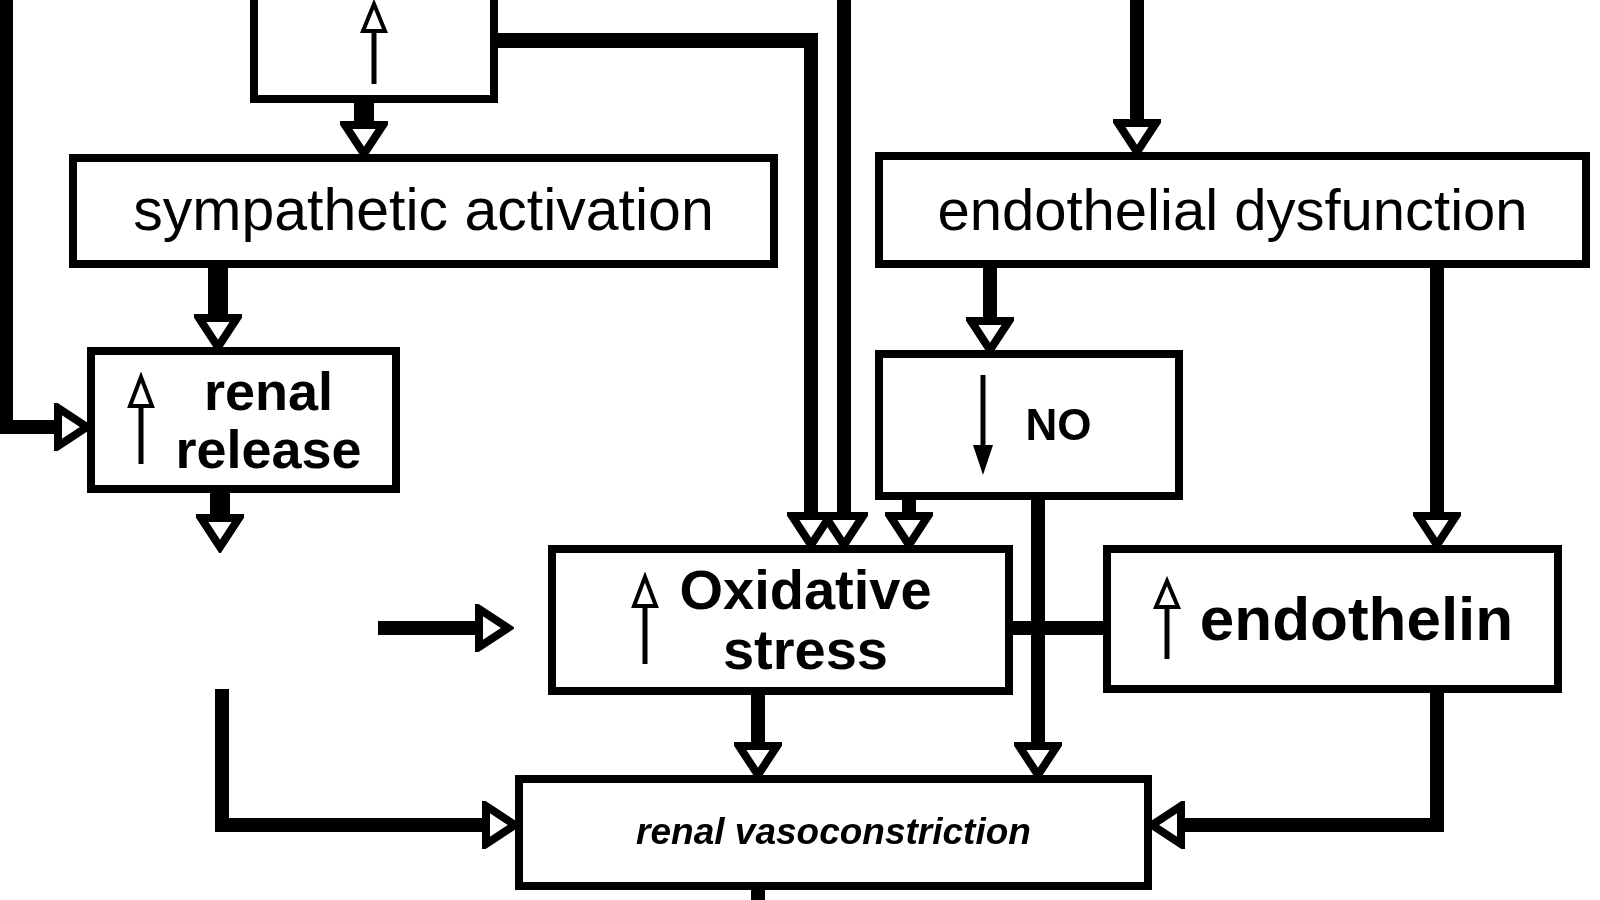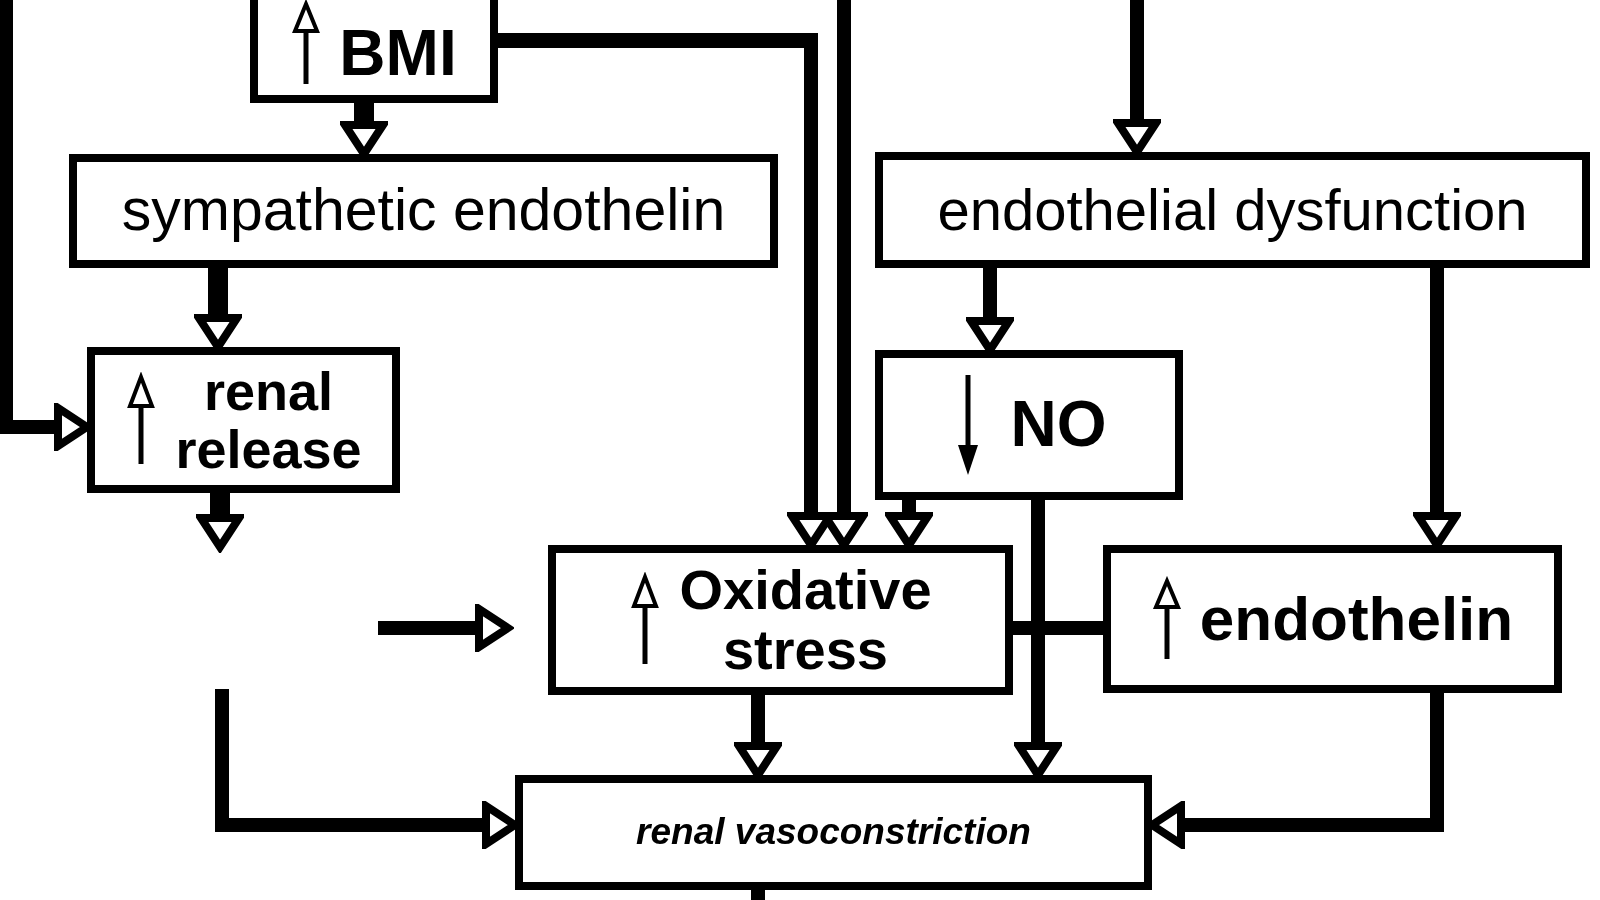--- a/index.html
+++ b/index.html
@@ -19,21 +19,21 @@
   #n-no    {left:875px;top:350px;width:308px;height:150px;}
   #n-angii {left:88px; top:547px;width:294px;height:146px;}
   #n-ox    {left:508px;top:545px;width:465px;height:150px;margin-left:40px;}
   #n-et    {left:1103px;top:545px;width:459px;height:148px;}
   #n-renal {left:515px;top:775px;width:637px;height:115px;}
   
   #n-bmi .lbl  {font-size:64px;font-weight:700;}
   #n-symp .lbl {font-size:59px;font-weight:400;}
   #n-endo .lbl {font-size:58px;font-weight:400;}
   #n-renin .two{font-size:54px;font-weight:700;}
-  #n-no .lbl   {font-size:64px;font-weight:700;margin-left:9px;}
+  #n-no .lbl   {font-size:44px;font-weight:700;margin-left:9px;}
   #n-angii .lbl{font-size:66px;font-weight:700;}
   #n-ox .two   {font-size:56px;font-weight:700;}
   #n-et .lbl   {font-size:62px;font-weight:700;text-align:center;}
   #n-renal .lbl{font-size:37px;font-weight:700;font-style:italic;}
   
   #e-left-v {left:-3px;top:0;width:16px;height:434px;}
   #e-left-h {left:0;top:420px;width:60px;height:14px;}
   #e-bmi-symp {left:354px;top:98px;width:20px;height:30px;}
   #e-symp-renin {left:208px;top:264px;width:20px;height:54px;}
   #e-renin-angii {left:210px;top:489px;width:20px;height:30px;}
@@ -147,25 +147,24 @@
     </svg>
   <svg class="head" id="h-et-renal" width="40" height="48" viewBox="0 0 40 48">
       <polygon points="35,5 35,43 6,24" fill="#fff" stroke="#000" stroke-width="8" stroke-linejoin="miter"></polygon>
     </svg>
 
   <div class="node" id="n-bmi">
     <svg width="30" height="88" viewBox="0 0 30 88">
         <line x1="15" y1="85" x2="15" y2="32" stroke="#000" stroke-width="5"></line>
         <polygon points="15,5 4,32 26,32" fill="#fff" stroke="#000" stroke-width="4" stroke-linejoin="miter"></polygon>
       </svg>
-    <span class="lbl">BMI</span>
   </div>
 
   <div class="node" id="n-symp">
-    <span class="lbl">sympathetic endothelin</span>
+    <span class="lbl">sympathetic activation</span>
   </div>
 
   <div class="node" id="n-endo">
     <span class="lbl">endothelial dysfunction</span>
   </div>
 
   <div class="node" id="n-renin">
     <svg width="32" height="96" viewBox="0 0 32 96">
         <line x1="16" y1="92" x2="16" y2="34" stroke="#000" stroke-width="5"></line>
         <polygon points="16,5 5,34 27,34" fill="#fff" stroke="#000" stroke-width="4" stroke-linejoin="miter"></polygon>

